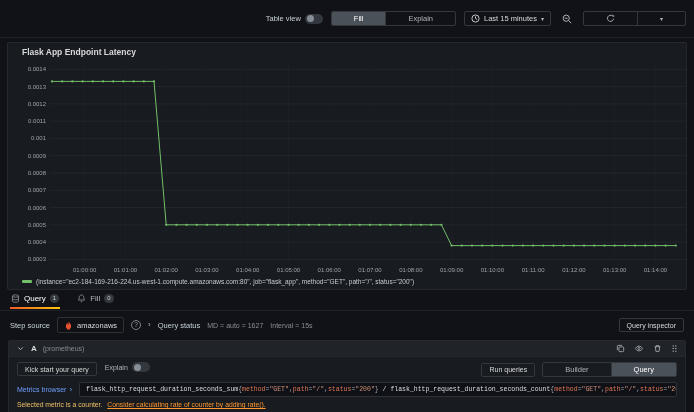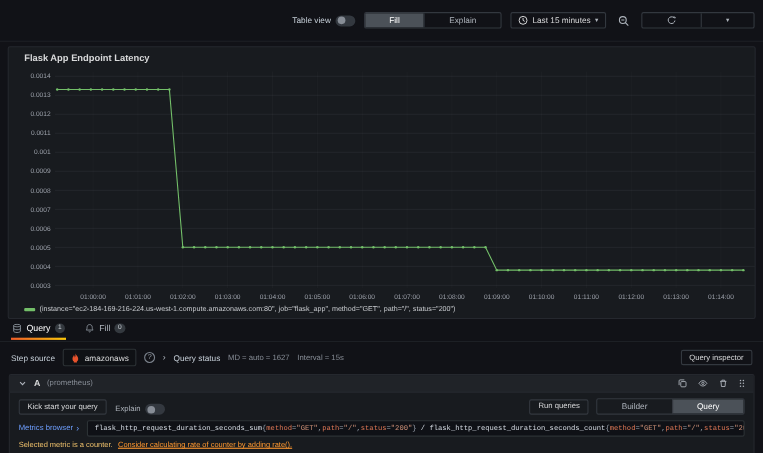--- a/index.html
+++ b/index.html
@@ -54,21 +54,21 @@
 .btn-sec{border:1px solid #33383f;border-radius:2px;padding:2.5px 7px;font-size:7px;color:#d8d9da}
 .ml{margin-left:auto}
 
 
 .qcard{margin:2px 8px;background:#181b1f;border:1px solid #25282e;border-radius:2px}
 .qhead{display:flex;align-items:center;gap:6px;padding:3px 7px;background:#202328;border-bottom:1px solid #25282e}
 .qref{font-weight:700;font-size:8px;color:#d8d9da}
 .qds{color:#878d96;font-size:7px}
 .qicons{margin-left:auto;display:flex;gap:9px;color:#8e959e;align-items:center}
 .qbody{padding:5px 8px 6px}
-.krow{display:flex;align-items:flex-end;gap:8px}
+.krow{display:flex;align-items:flex-start;gap:8px}
 .explain{display:flex;align-items:center;gap:4px;color:#aeb4bc;font-size:7px}
 .crow{display:flex;align-items:center;gap:7px;margin-top:5px}
 .mb{color:#6e9fff;font-size:7px;display:flex;gap:3px;align-items:center}
 .codebox{flex:1;border:1px solid #2c3235;background:#0f1116;border-radius:2px;padding:3px 6px;
   font-family:"Liberation Mono","DejaVu Sans Mono",monospace;font-size:6.5px;white-space:nowrap;overflow:hidden}
 .tok-metric{color:#d8dee6}
 .tok-p{color:#9aa3af}
 .tok-label{color:#e07856}
 .tok-str{color:#ce9178}
 .tok-op{color:#d8dee6}

